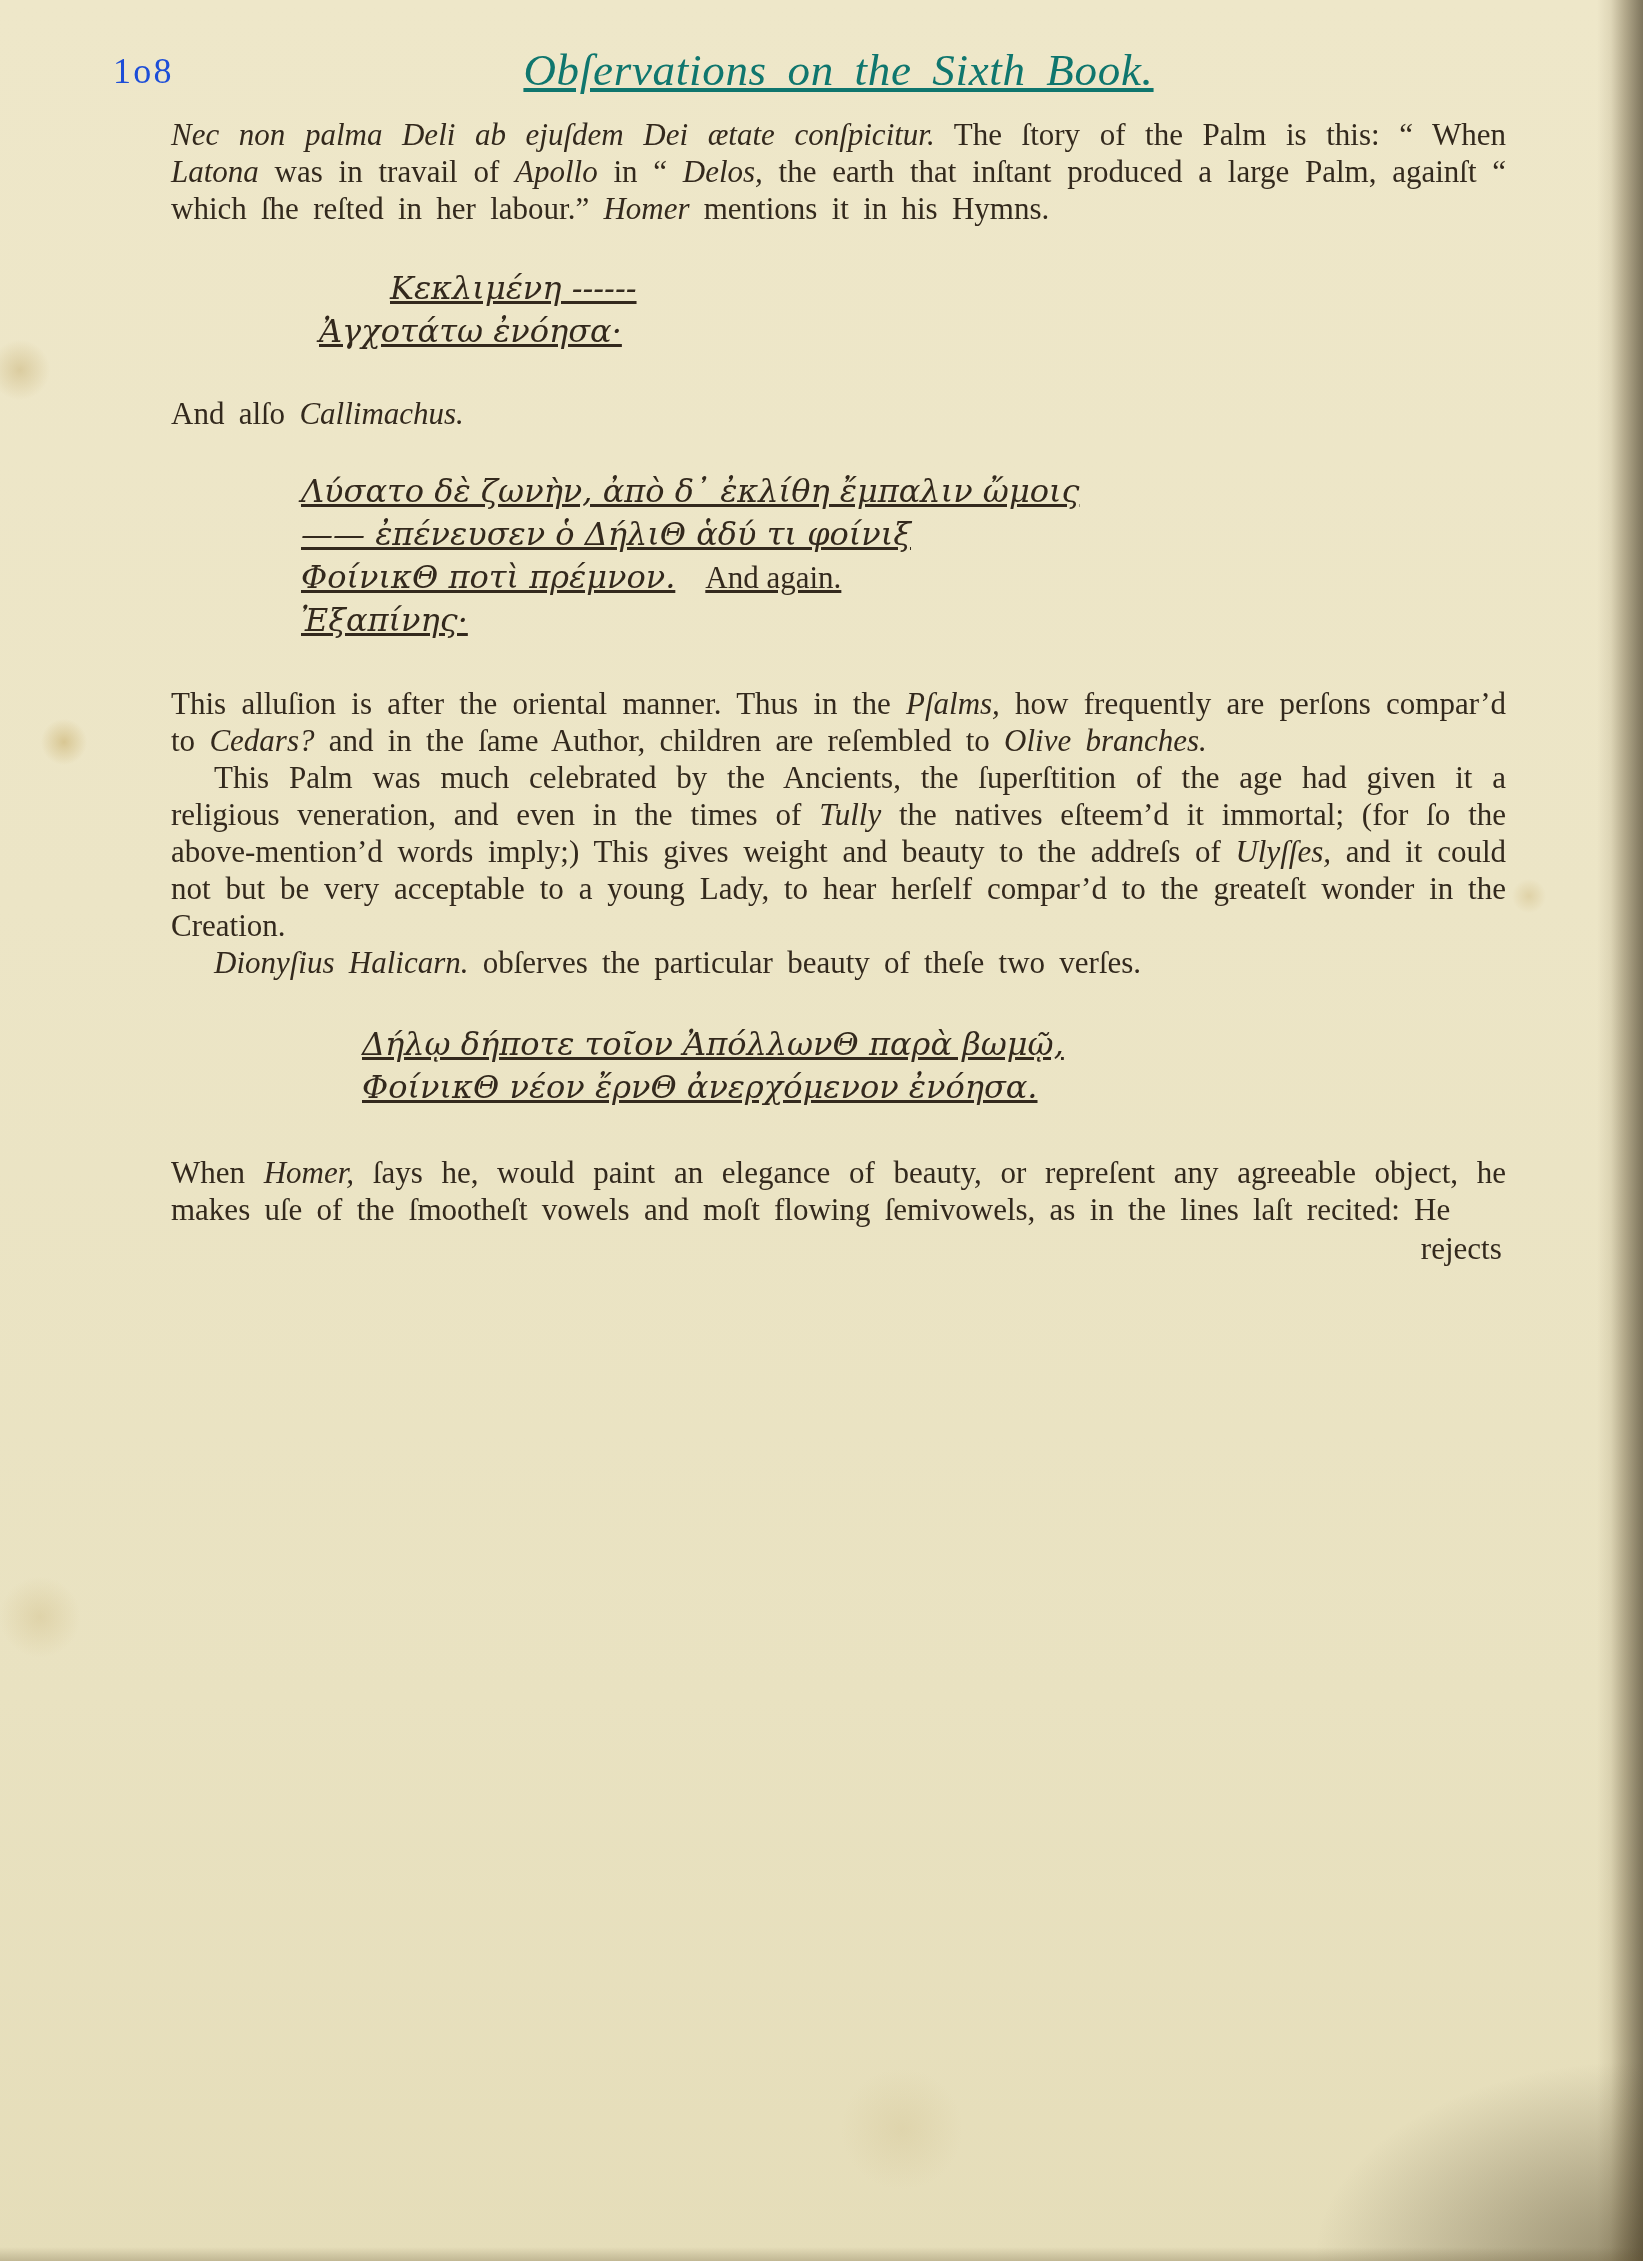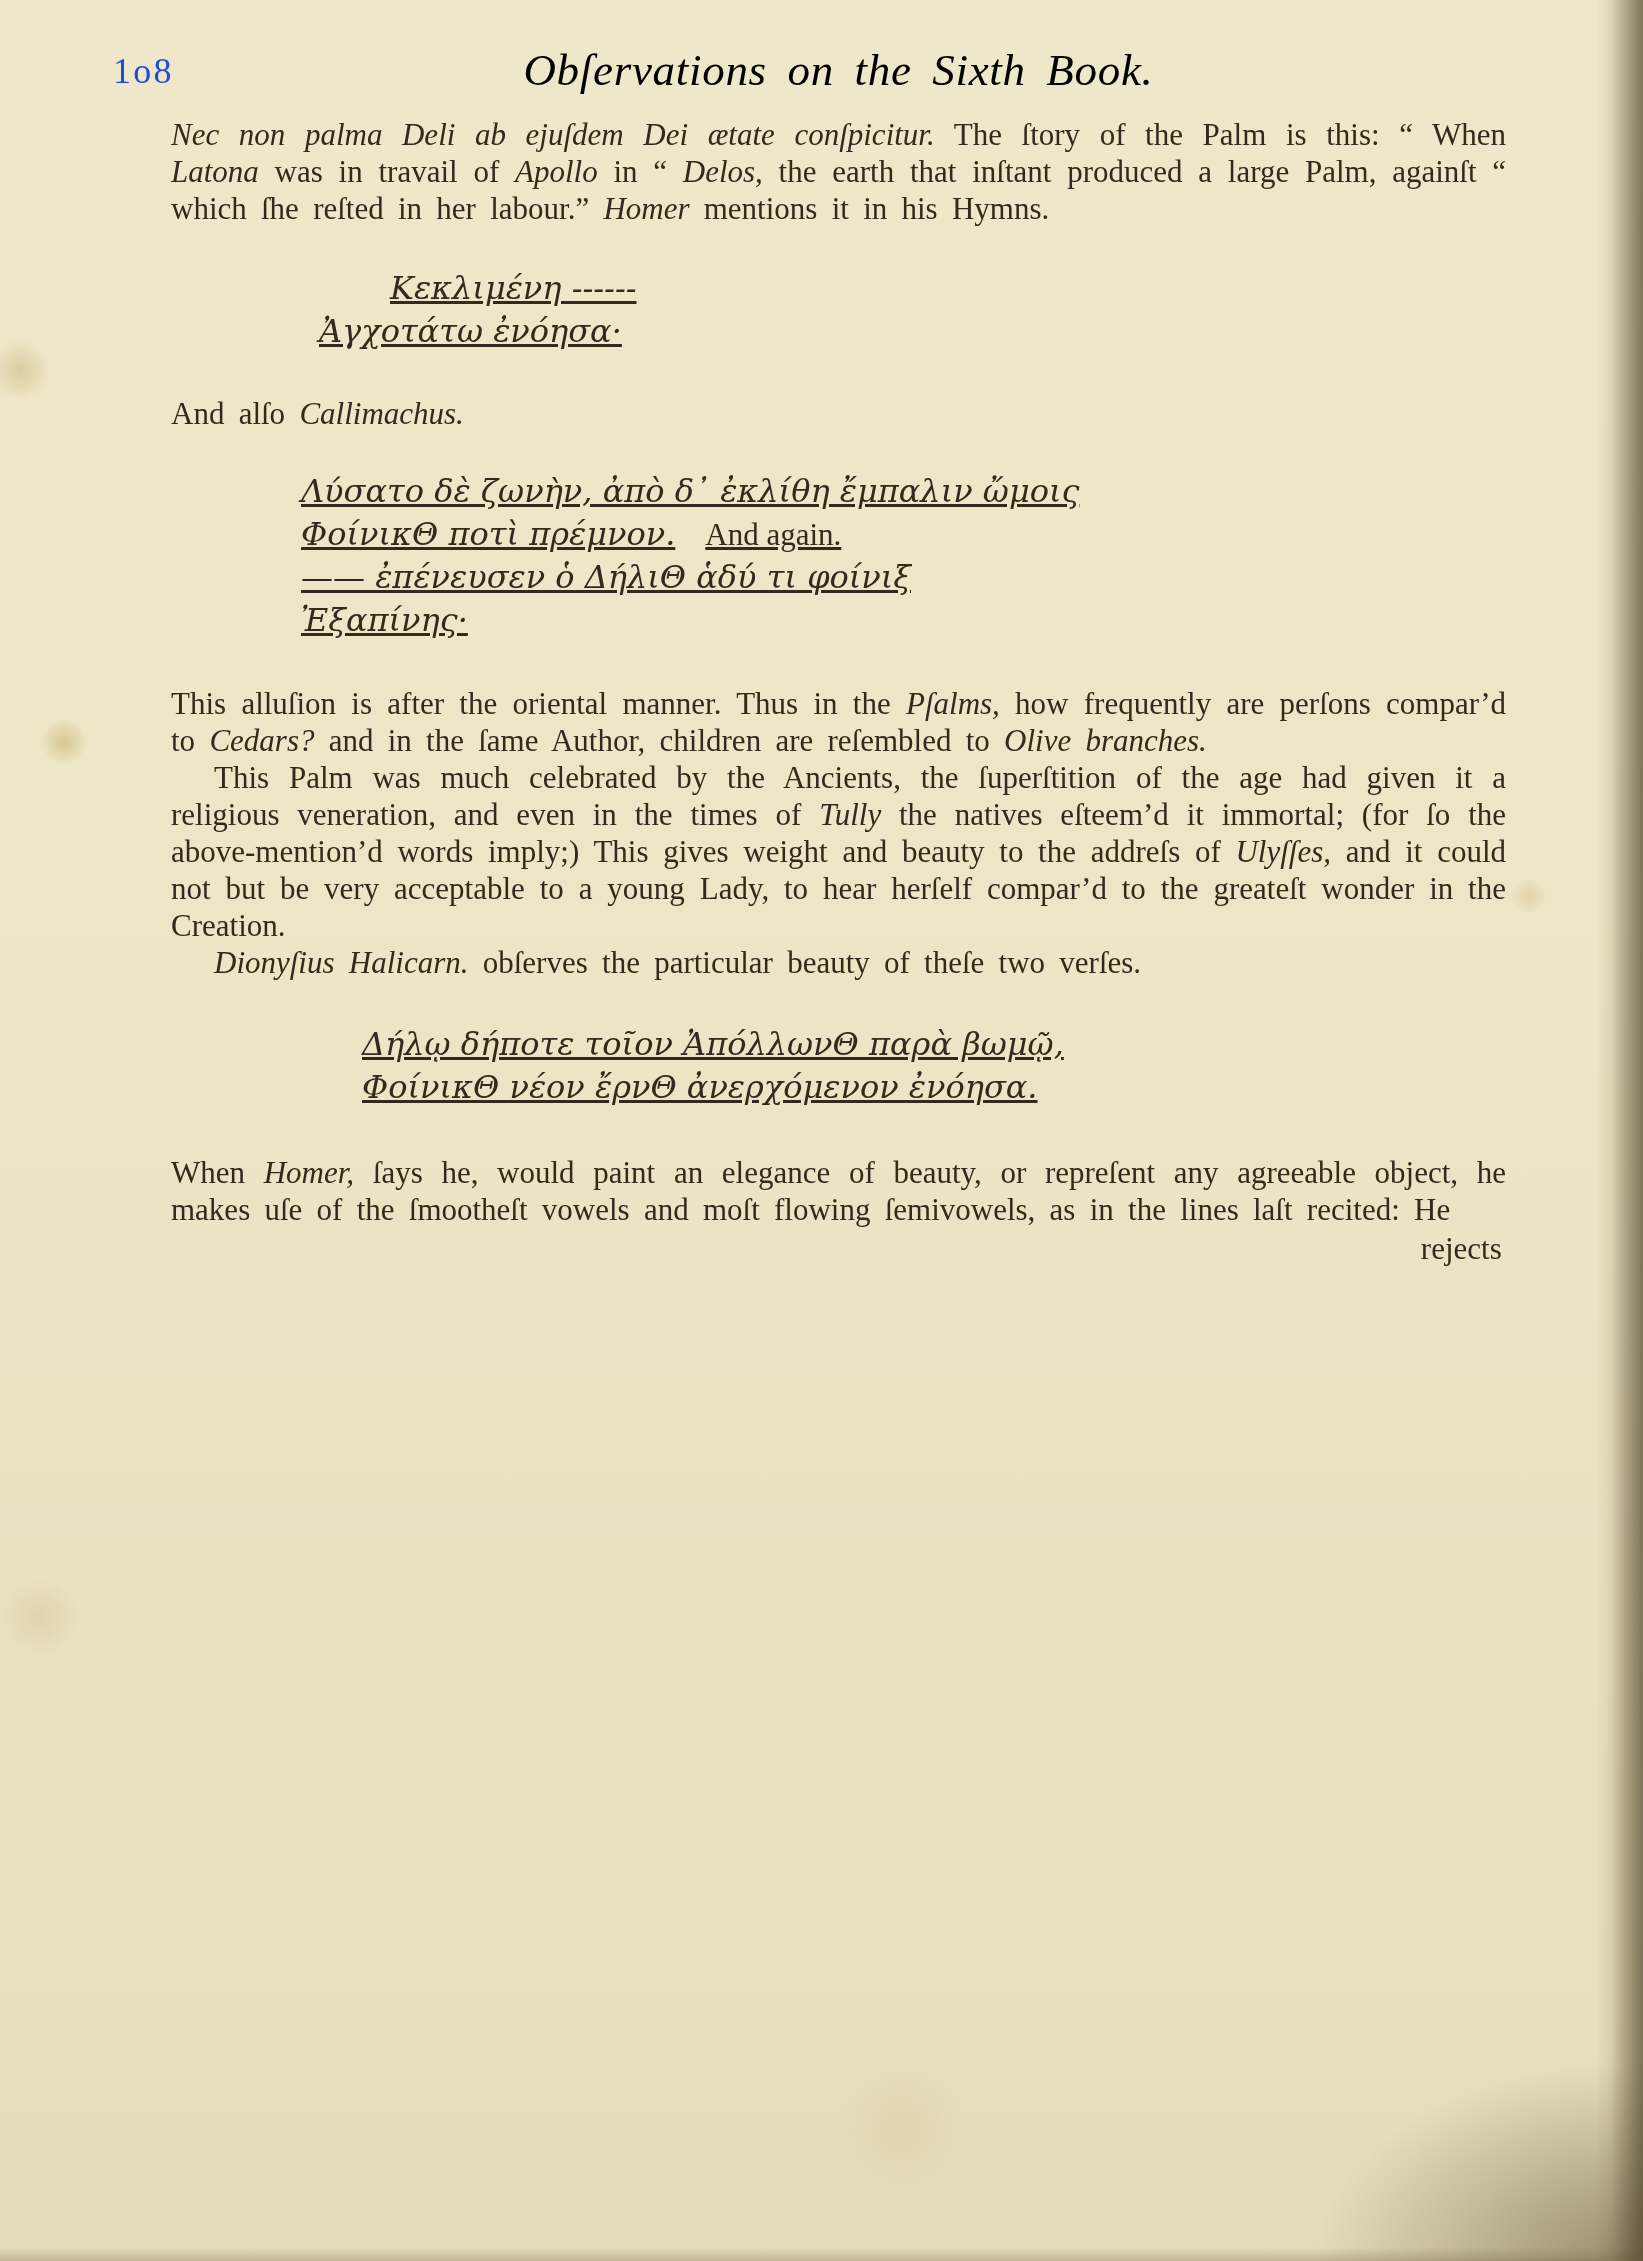--- a/index.html
+++ b/index.html
@@ -54,21 +54,22 @@
     position: absolute; left: -58px; top: 11.5px;
     font-size: 36px; letter-spacing: 2.2px; color: #1d4ed8;
   }
   .header-title {
     text-align: center;
     font-style: italic;
     font-size: 45px;
     line-height: 64px;
     letter-spacing: 0.7px;
     word-spacing: 8.7px;
-    color: #000000;
+    color: #0f766e;
+    text-decoration: underline;
   }
 
   .para {
     font-size: 31px;
     line-height: 37px;
     text-align: justify;
     word-spacing: 6.5px;
   }
   .para.indent { text-indent: 43px; }
 
@@ -104,22 +105,22 @@
 
   <div id="text-body">
       <div id="para-intro" class="para"><span class="run i">Nec non palma Deli ab ejuſdem Dei ætate conſpicitur.</span><span class="run"> The ſtory of the Palm is this: “ When </span><span class="run i">Latona</span><span class="run"> was in travail of </span><span class="run i">Apollo</span><span class="run"> in “ </span><span class="run i">Delos,</span><span class="run"> the earth that inſtant produced a large Palm, againſt “ which ſhe reſted in her labour.” </span><span class="run i">Homer</span><span class="run"> mentions it in his Hymns.</span></div>
       <div id="greek-quote-1" class="greekblock">
         <div class="gline line-0"><span class="run g">Κεκλιμένη ------</span></div>
         <div class="gline line-1"><span class="run g">Ἀγχοτάτω ἐνόησα·</span></div>
       </div>
       <div id="para-callimachus" class="para"><span class="run">And alſo </span><span class="run i">Callimachus.</span></div>
       <div id="greek-quote-2" class="greekblock">
         <div class="gline line-0"><span class="run g">Λύσατο δὲ ζωνὴν, ἀπὸ δ᾽ ἐκλίθη ἔμπαλιν ὤμοις</span></div>
+        <div class="gline line-2"><span class="run g">—— ἐπένευσεν ὁ ΔήλιΘ ἁδύ τι φοίνιξ</span></div>
         <div class="gline line-1"><span class="run g">ΦοίνικΘ ποτὶ πρέμνον.</span><span class="run">And again.</span></div>
-        <div class="gline line-2"><span class="run g">—— ἐπένευσεν ὁ ΔήλιΘ ἁδύ τι φοίνιξ</span></div>
         <div class="gline line-3"><span class="run g">Ἐξαπίνης·</span></div>
       </div>
       <div id="para-allusion" class="para"><span class="run">This alluſion is after the oriental manner. Thus in the </span><span class="run i">Pſalms,</span><span class="run"> how frequently are perſons compar’d to </span><span class="run i">Cedars?</span><span class="run"> and in the ſame Author, children are reſembled to </span><span class="run i">Olive branches.</span></div>
       <div id="para-palm" class="para indent"><span class="run">This Palm was much celebrated by the Ancients, the ſuperſtition of the age had given it a religious veneration, and even in the times of </span><span class="run i">Tully</span><span class="run"> the natives eſteem’d it immortal; (for ſo the above-mention’d words imply;) This gives weight and beauty to the addreſs of </span><span class="run i">Ulyſſes,</span><span class="run"> and it could not but be very acceptable to a young Lady, to hear herſelf compar’d to the greateſt wonder in the Creation.</span></div>
       <div id="para-dionysius" class="para indent"><span class="run i">Dionyſius Halicarn.</span><span class="run"> obſerves the particular beauty of theſe two verſes.</span></div>
       <div id="greek-quote-3" class="greekblock">
         <div class="gline line-0"><span class="run g">Δήλῳ δήποτε τοῖον ἈπόλλωνΘ παρὰ βωμῷ,</span></div>
         <div class="gline line-1"><span class="run g">ΦοίνικΘ νέον ἔρνΘ ἀνερχόμενον ἐνόησα.</span></div>
       </div>
       <div id="para-homer" class="para"><span class="run">When </span><span class="run i">Homer,</span><span class="run"> ſays he, would paint an elegance of beauty, or repreſent any agreeable object, he makes uſe of the ſmootheſt vowels and moſt flowing ſemivowels, as in the lines laſt recited: He</span></div>

